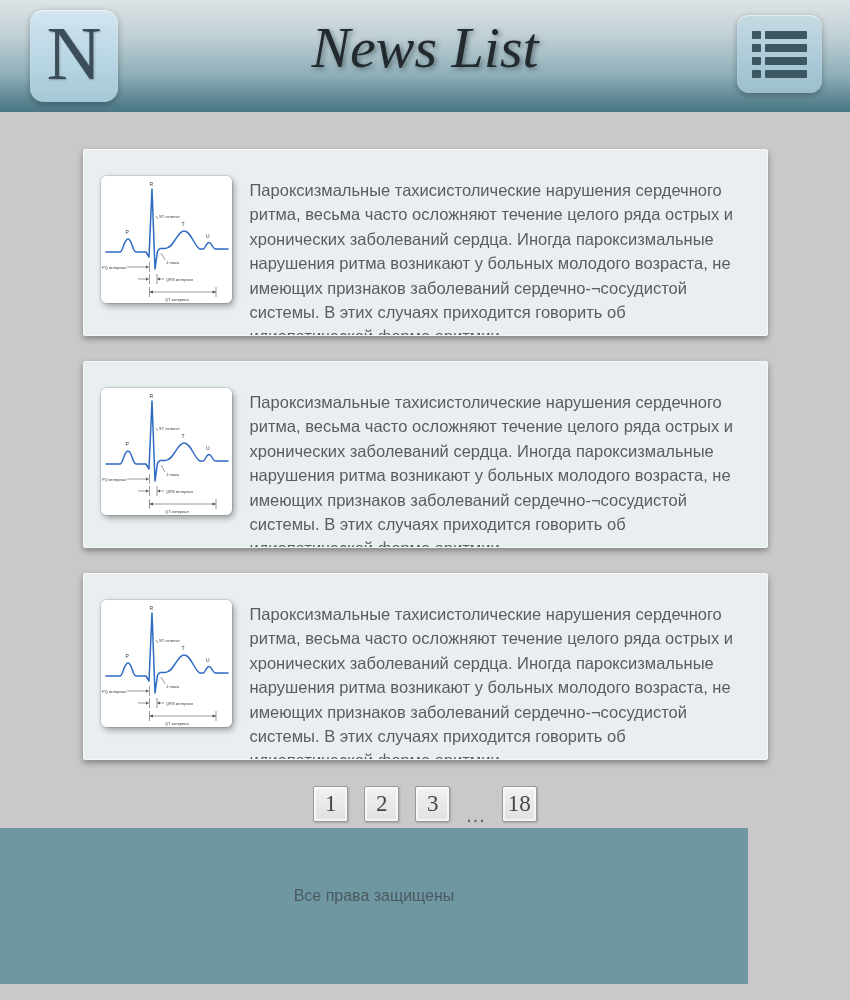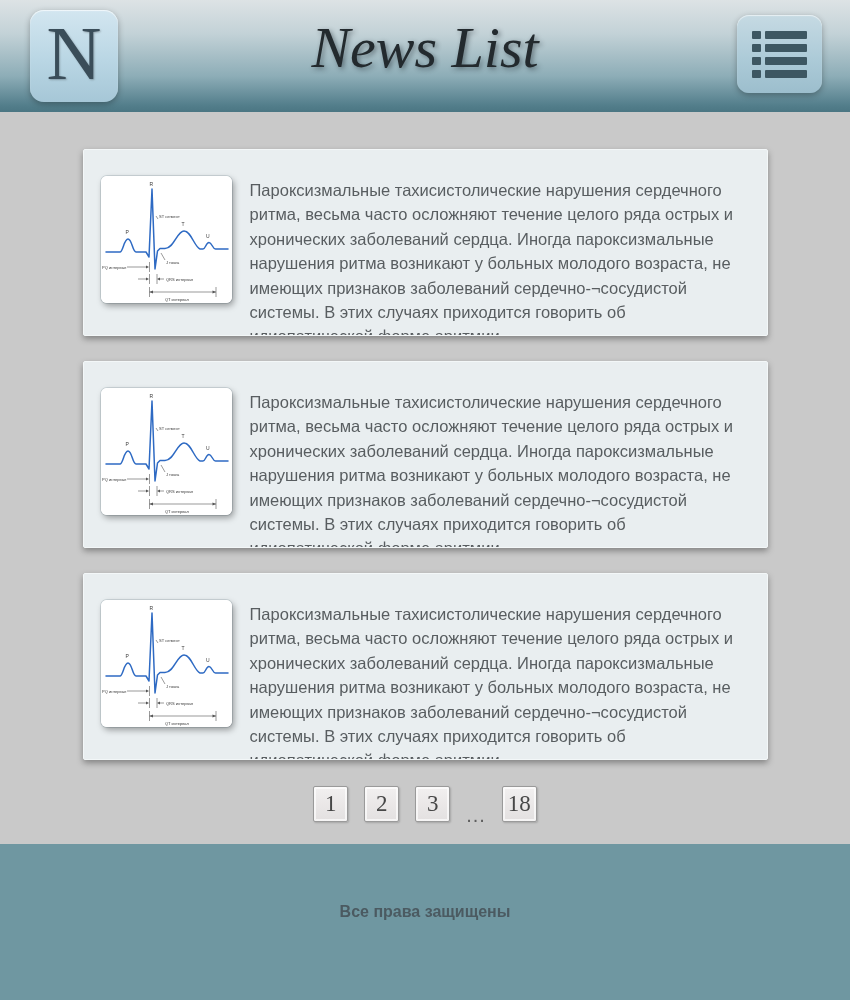--- a/index.html
+++ b/index.html
@@ -79,23 +79,23 @@
     border:1px solid #9a9a9a; border-radius:2px;
     box-shadow:inset 0 0 0 2px rgba(255,255,255,.65), 1px 1px 2px rgba(0,0,0,.18);
     display:flex; align-items:center; justify-content:center;
     font-family:"Liberation Serif", serif; font-size:23px; color:#474747;
     cursor:pointer;
   }
   .ellipsis { color:#5f5f5f; font-size:20px; line-height:14px; letter-spacing:1px; }
 
   
   footer {
-    position:absolute; left:0; bottom:0; width:850px; height:156px; box-sizing:border-box;
+    position:absolute; left:0; bottom:16px; width:748px; height:156px; box-sizing:border-box;
     background:#6f97a1; text-align:center; padding-top:56px;
-    color:#4b5a61; font-weight:bold; font-size:16px; line-height:23px;
+    color:#4b5a61; font-weight:normal; font-size:16px; line-height:23px;
   }
 
   
   .ecg-trace { fill:none; stroke:#2e6ac3; stroke-width:1.5; stroke-linejoin:round; stroke-linecap:round; }
   .ecg-ann  { stroke:#555; stroke-width:.6; }
   .ecg-ann-f{ fill:#555; }
   .ecg-lbl  { fill:#3a3a3a; font-family:"Liberation Sans",sans-serif; font-size:5px; }
   .ecg-lbl-s{ fill:#3a3a3a; font-family:"Liberation Sans",sans-serif; font-size:4px; }
 </style>
 </head>

